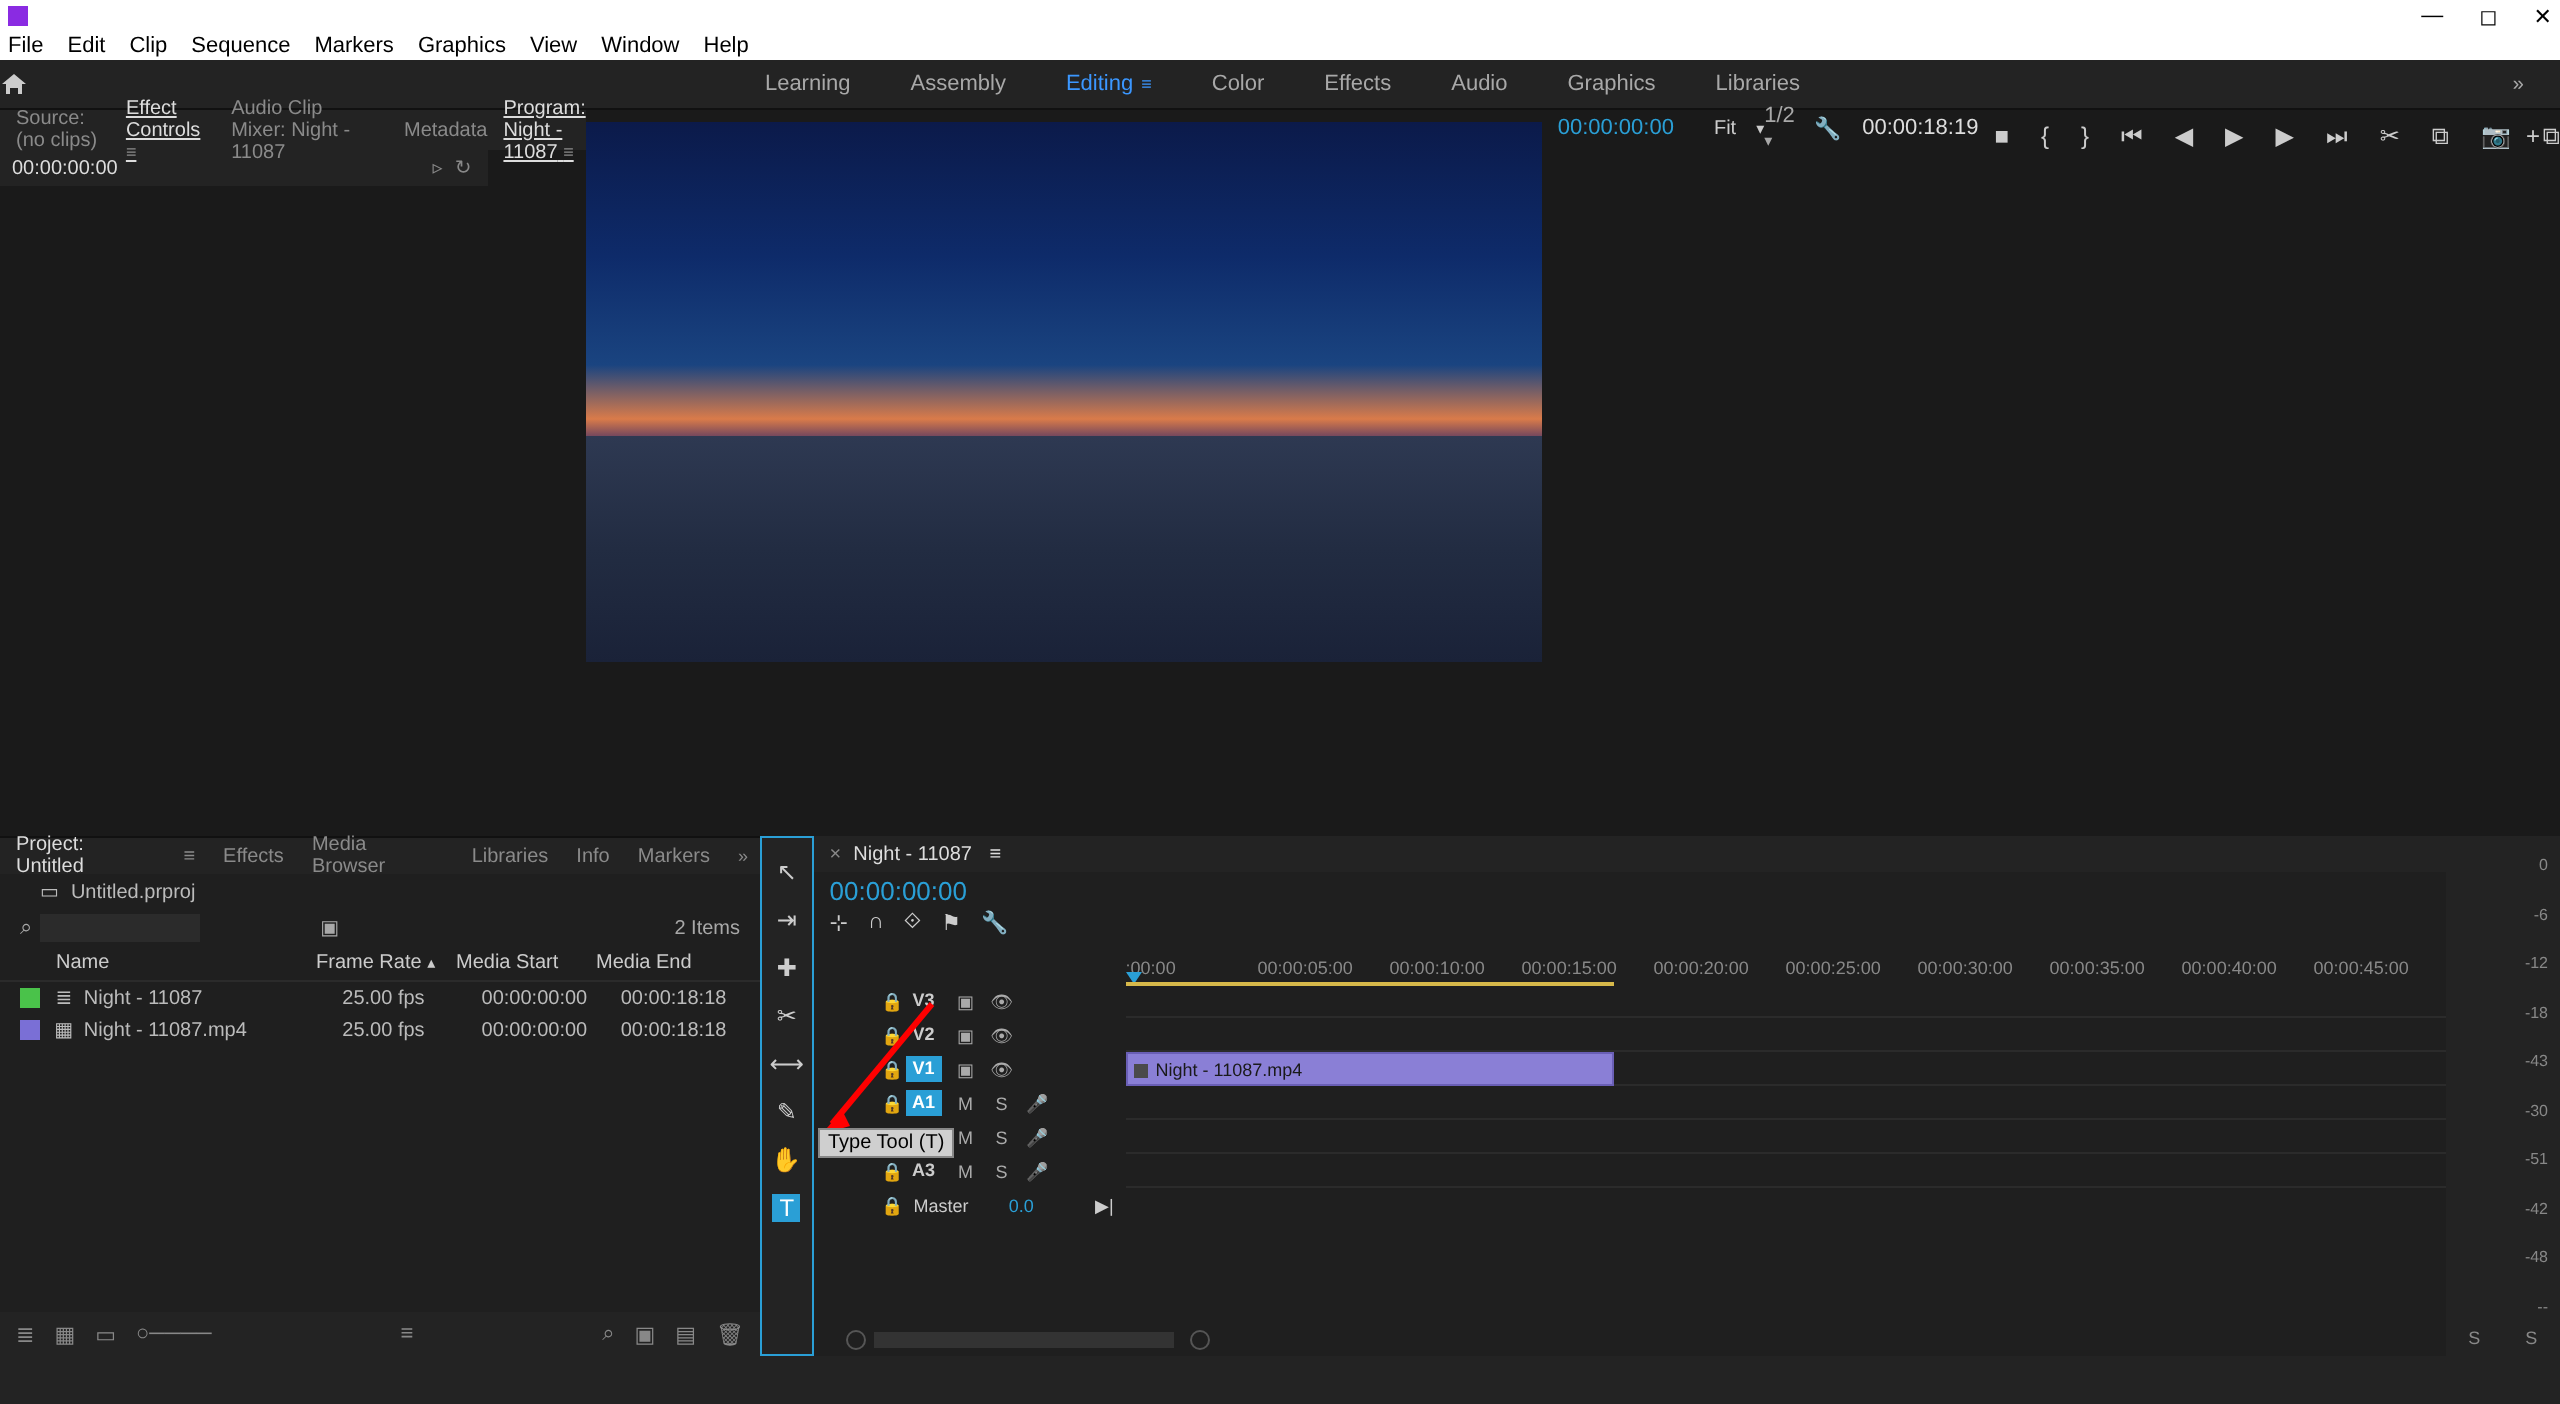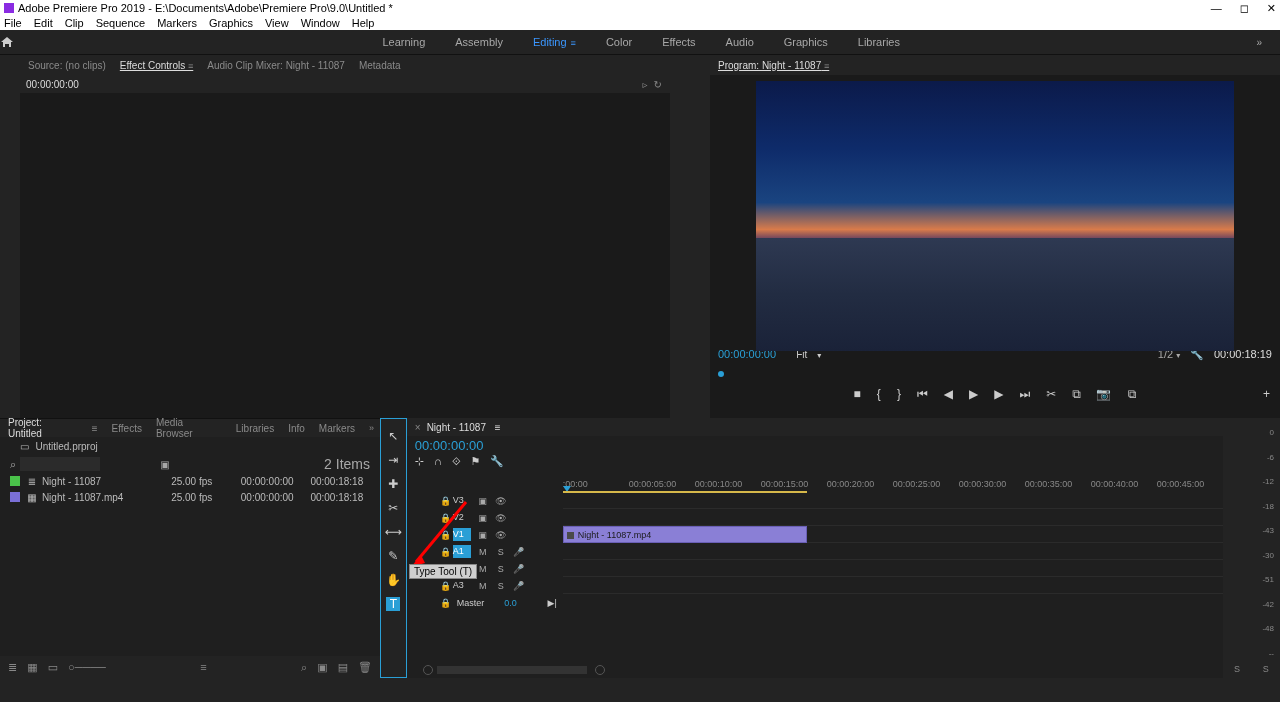--- a/index.html
+++ b/index.html
@@ -19,21 +19,21 @@
 .panel-row{display:flex;}
 .panel{background:#1a1a1a;}
 .panel-tabs{height:20px;display:flex;align-items:center;padding-left:8px;gap:14px;font-size:10px;background:#232323;}
 .panel-tabs .tab{color:#8a8a8a;cursor:default;}
 .panel-tabs .tab.active{color:#ddd;text-decoration:underline;}
 .panel-tabs .hamb{font-size:9px;color:#8a8a8a;}
 .source-body{height:325px;background:#1a1a1a;padding:6px 8px;font-size:10px;color:#888;position:relative;}
 .source-body .expand{position:absolute;right:10px;top:6px;font-size:10px;}
 .src-tc{height:18px;background:#232323;padding-left:6px;font-size:10px;color:#ddd;display:flex;align-items:center;}
 .src-tc .icons{margin-left:auto;margin-right:8px;color:#888;display:flex;gap:6px;}
-.program-panel{flex:1;display:flex;flex-direction:column;margin-left:40px;}
+.program-panel{flex:1;display:flex;}
 .preview-wrap{height:270px;background:#1a1a1a;display:flex;justify-content:center;padding-top:6px;}
 .preview{width:478px;height:270px;background:linear-gradient(180deg,#0b1a4a 0%,#0e2b6a 25%,#1a4480 45%,#d97b4a 55%,#7a4a5c 58%,#2b3347 65%,#1e2a3e 100%);position:relative;}
 .preview::after{content:"";position:absolute;left:0;right:0;top:58%;bottom:0;background:linear-gradient(180deg,#2e3952 0%,#222c42 50%,#1a2238 100%);}
 .prog-info{height:18px;display:flex;align-items:center;padding:0 8px;background:#1a1a1a;}
 .prog-info .tc-blue{color:#2a9fd6;font-size:11px;}
 .prog-info .fit{margin-left:20px;color:#ccc;font-size:10px;}
 .prog-info .fit .ar{margin-left:10px;font-size:8px;}
 .prog-info .right{margin-left:auto;display:flex;align-items:center;gap:10px;}
 .prog-ruler{height:18px;background:#1a1a1a;position:relative;}
 .prog-ruler .dot{position:absolute;left:8px;top:8px;width:6px;height:6px;background:#2a9fd6;border-radius:50%;}
@@ -41,21 +41,21 @@
 .prog-controls .plus{position:absolute;right:10px;}
 .lower{display:flex;height:260px;}
 .project{width:380px;background:#1f1f1f;display:flex;flex-direction:column;border-top:1px solid #111;}
 .proj-tabs{height:18px;display:flex;align-items:center;gap:14px;padding-left:8px;font-size:10px;color:#8a8a8a;background:#232323;}
 .proj-tabs .active{color:#ddd;}
 .proj-tabs .chev{margin-left:auto;margin-right:6px;font-size:9px;}
 .binname{height:18px;padding-left:20px;font-size:10px;color:#bbb;display:flex;align-items:center;background:#1f1f1f;}
 .searchrow{height:18px;display:flex;align-items:center;padding:0 10px;background:#1f1f1f;}
 .searchrow input{background:#2b2b2b;border:none;height:14px;width:80px;color:#ccc;font-size:10px;padding:0 4px;}
 .searchrow .folder{margin-left:auto;font-size:10px;}
-.searchrow .items{margin-left:auto;font-size:14px;}
+.searchrow .items{margin-left:auto;font-size:10px;}
 .bin-header{height:18px;display:flex;align-items:center;padding-left:28px;font-size:10px;color:#ccc;background:#1f1f1f;border-bottom:1px solid #2b2b2b;}
 .bin-header .col{flex:0 0 auto;}
 .bin-header .name{width:130px;}
 .bin-header .fr{width:70px;}
 .bin-header .ms{width:70px;}
 .bin-header .me{width:70px;}
 .bin-rows{flex:1;background:#1f1f1f;}
 .bin-row{height:16px;display:flex;align-items:center;padding-left:10px;font-size:10px;color:#bbb;}
 .bin-row .sw{width:10px;height:10px;margin-right:6px;}
 .bin-row .ic{width:12px;text-align:center;margin-right:4px;}
@@ -76,42 +76,41 @@
 .tl-head .tc{color:#2a9fd6;font-size:13px;padding-top:2px;}
 .tl-head .tools{display:flex;gap:10px;color:#ccc;font-size:11px;margin-top:2px;}
 .tl-ruler{height:16px;display:flex;margin-left:156px;font-size:9px;color:#888;align-items:center;background:#1f1f1f;position:relative;}
 .tl-ruler span{flex:0 0 66px;}
 .tl-ruler .playhead{position:absolute;left:0;top:10px;width:0;height:0;border-left:4px solid transparent;border-right:4px solid transparent;border-top:6px solid #2a9fd6;}
 .tl-ruler .yellow{position:absolute;left:0;top:15px;height:2px;width:244px;background:#d6b84a;}
 .tl-tracks{display:flex;}
 .tl-trackheads{width:156px;}
 .th-row{height:17px;display:flex;align-items:center;padding-left:34px;font-size:9px;color:#ccc;}
 .th-row .lock{width:12px;}
-.th-row .lbl{width:18px;height:13px;line-height:13px;}
+.th-row .lbl{width:18px;height:13px;text-align:center;line-height:13px;font-weight:bold;}
 .th-row .lbl.on{background:#2a9fd6;color:#fff;}
 .th-row .btns{display:flex;gap:6px;margin-left:6px;color:#aaa;}
 .th-row .btns span{width:12px;text-align:center;}
 .tl-trackarea{flex:1;position:relative;}
 .track{height:17px;border-bottom:1px solid #2b2b2b;}
 .clip{position:absolute;left:0;top:34px;height:17px;width:244px;background:#8a7fd6;border:1px solid #6a5fb6;font-size:9px;color:#1a1a1a;padding-left:14px;display:flex;align-items:center;}
 .clip .dot{position:absolute;left:3px;top:5px;width:7px;height:7px;background:#4a4a4a;}
 .tl-foot{height:16px;display:flex;align-items:center;padding:0 8px;color:#888;}
 .tl-foot .sb{margin-left:8px;width:10px;height:10px;border:1px solid #555;border-radius:50%;}
 .audiometer{width:60px;background:#232323;position:relative;}
 .audiometer .scale{position:absolute;right:6px;top:10px;bottom:20px;display:flex;flex-direction:column;justify-content:space-between;font-size:8px;color:#888;text-align:right;}
 .audiometer .ss{position:absolute;bottom:4px;left:0;right:0;display:flex;justify-content:space-around;font-size:9px;color:#888;}
 .statusbar{height:14px;background:#232323;}
 svg{display:block;}
 </style>
 </head>
 <body>
 
 <div class="titlebar">
   <span class="pr-icon"></span>
-  <span>Adobe Premiere Pro 2019 - E:\Documents\Adobe\Premiere Pro\9.0\Untitled *</span>
   <div class="winbtns">
     <span>—</span>
     <span>◻</span>
     <span>✕</span>
   </div>
 </div>
 
 <div class="menubar" id="menubar">
     <span>File</span>
     <span>Edit</span>
@@ -136,21 +135,21 @@
       <span class="active">Editing<span class="menuglyph">≡</span></span>
       <span>Color</span>
       <span>Effects</span>
       <span>Audio</span>
       <span>Graphics</span>
       <span>Libraries</span>
     </div>
   <span class="chev">»</span>
 </div>
 
-<div class="panel-row" style="height:363px;padding-left:20px;">
+<div class="panel-row" style="height:363px;">
 
   <div class="panel" style="width:650px;">
     <div class="panel-tabs" id="source-tabs">
         <span class="tab">Source: (no clips)</span>
         <span class="tab active">Effect Controls <span class="hamb">≡</span></span>
         <span class="tab">Audio Clip Mixer: Night - 11087</span>
         <span class="tab">Metadata</span>
       </div>
     <div class="src-tc">
       <span>00:00:00:00</span>
@@ -213,20 +212,26 @@
       </div>
     <div class="binname">
       <span style="margin-right:6px;">▭</span>
       <span>Untitled.prproj</span>
     </div>
     <div class="searchrow">
       <span style="margin-right:4px;">⌕</span>
       <input style="">
       <span class="folder" style="margin-left:60px;">▣</span>
       <span class="items">2 Items</span>
+    </div>
+    <div class="bin-header">
+      <span class="col name">Name</span>
+      <span class="col fr"><span>Frame Rate</span> <span style="font-size:8px;">▴</span></span>
+      <span class="col ms">Media Start</span>
+      <span class="col me">Media End</span>
     </div>
     <div class="bin-rows" id="bin-rows">
         <div class="bin-row">
           <span class="sw" style="background:#4ac24a"></span>
           <span class="ic">≣</span>
           <span class="name">Night - 11087</span>
           <span class="fr">25.00 fps</span>
           <span class="ms">00:00:00:00</span>
           <span class="me">00:00:18:18</span>
         </div>

